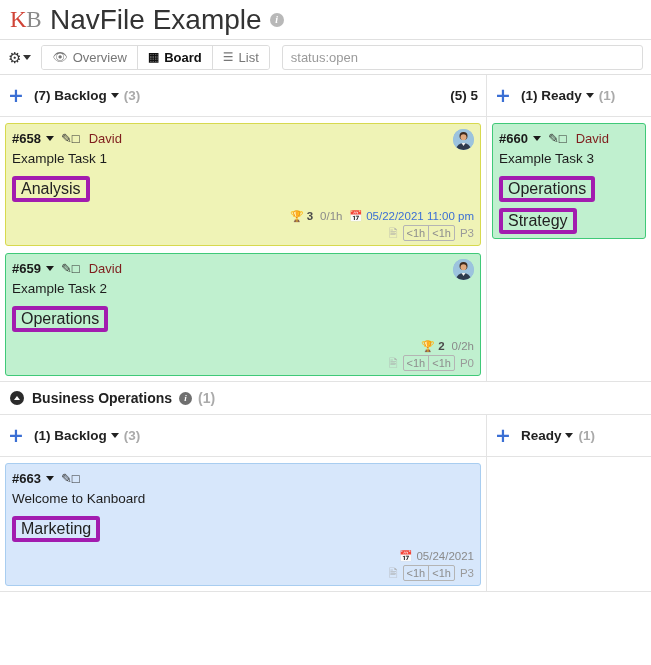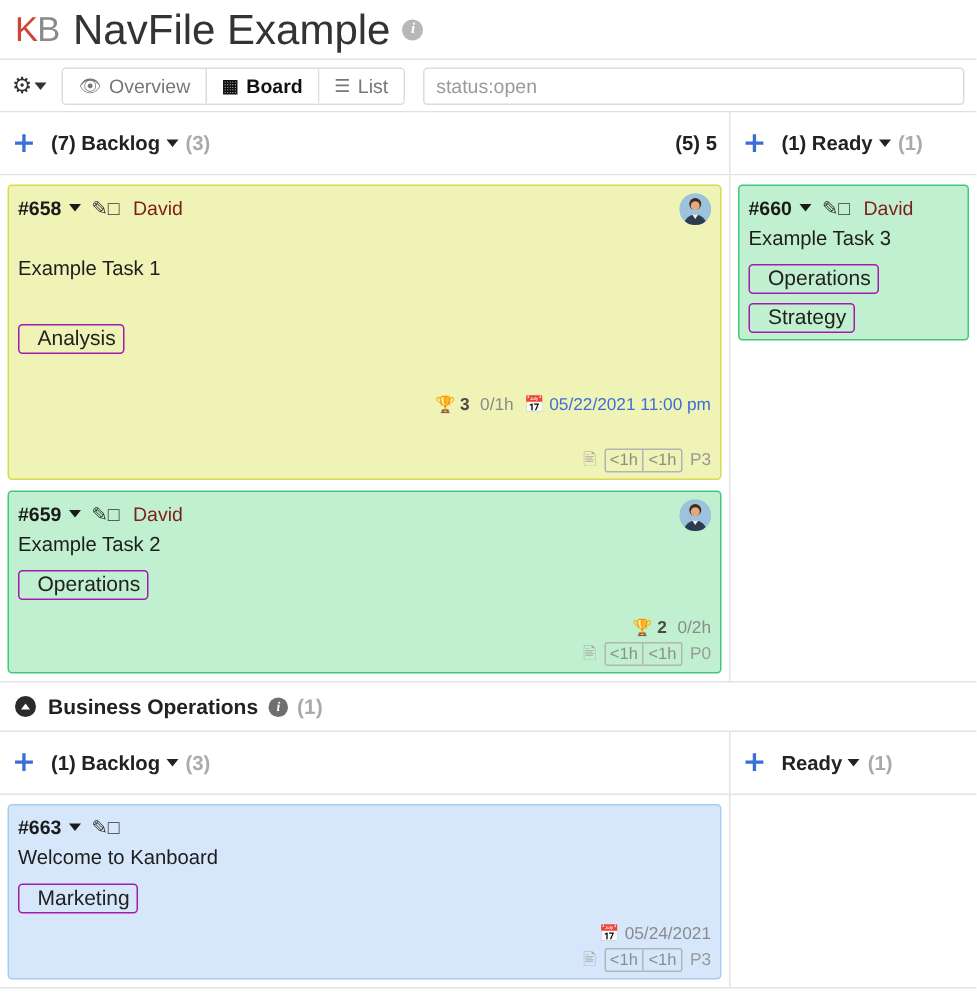--- a/index.html
+++ b/index.html
@@ -21,20 +21,21 @@
     align-items: center;
     padding: 0 10px;
     background: #fff;
   }
   .logo {
     font-size: 23px;
     font-weight: 400;
     letter-spacing: -0.5px;
     margin-right: 9px;
     white-space: nowrap;
+    font-family: Liberation Serif, serif;
   }
   .logo .k { color: #d04437; }
   .logo .b { color: #8a8a8a; }
   .board-title {
     font-size: 28px;
     color: #333;
     font-weight: 400;
     white-space: nowrap;
   }
   .info-dot {
@@ -264,24 +265,24 @@
   .avatar svg { display: block; }
 
   .task-title {
     font-size: 13.5px;
     color: #1d1d1d;
     margin-top: 3px;
     line-height: 17px;
   }
   .task-tags { margin-top: 9px; display: flex; gap: 6px; flex-wrap: wrap; }
   .tag {
-    border: 1px solid #a21caf;
+    border: 4px solid #a21caf;
     border-radius: 3px;
-    padding: 1px 5px 2px 12px;
-    font-size: 14px;
+    padding: 1px 5px 2px 5px;
+    font-size: 16px;
     color: #222;
     background: transparent;
     line-height: 15px;
     white-space: nowrap;
   }
 
   .task-meta {
     margin-top: auto;
     display: flex;
     align-items: center;
@@ -379,21 +380,21 @@
         <span>(1) Ready</span><span class="col-caret"></span><span class="col-limit">(1)</span>
       </span>
     </div>
   </div>
 
 
   <div class="lane-row">
 
     <div class="lane-col c1">
 
-      <div class="task yellow" style="min-height:122px;gap:20px;">
+      <div class="task yellow" style="min-height:122px;">
         <div class="task-top">
           <span class="task-id">#658</span>
           <span class="task-caret"></span>
           <span class="edit-icon">✎□</span>
           <span class="assignee">David</span>
         </div>
         <div class="avatar">
           <svg width="21" height="21" viewBox="0 0 21 21" aria-hidden="true">
             <rect width="21" height="21" fill="#9cc3de"></rect>
             <circle cx="10.5" cy="7" r="4" fill="#3f2a1d"></circle>

